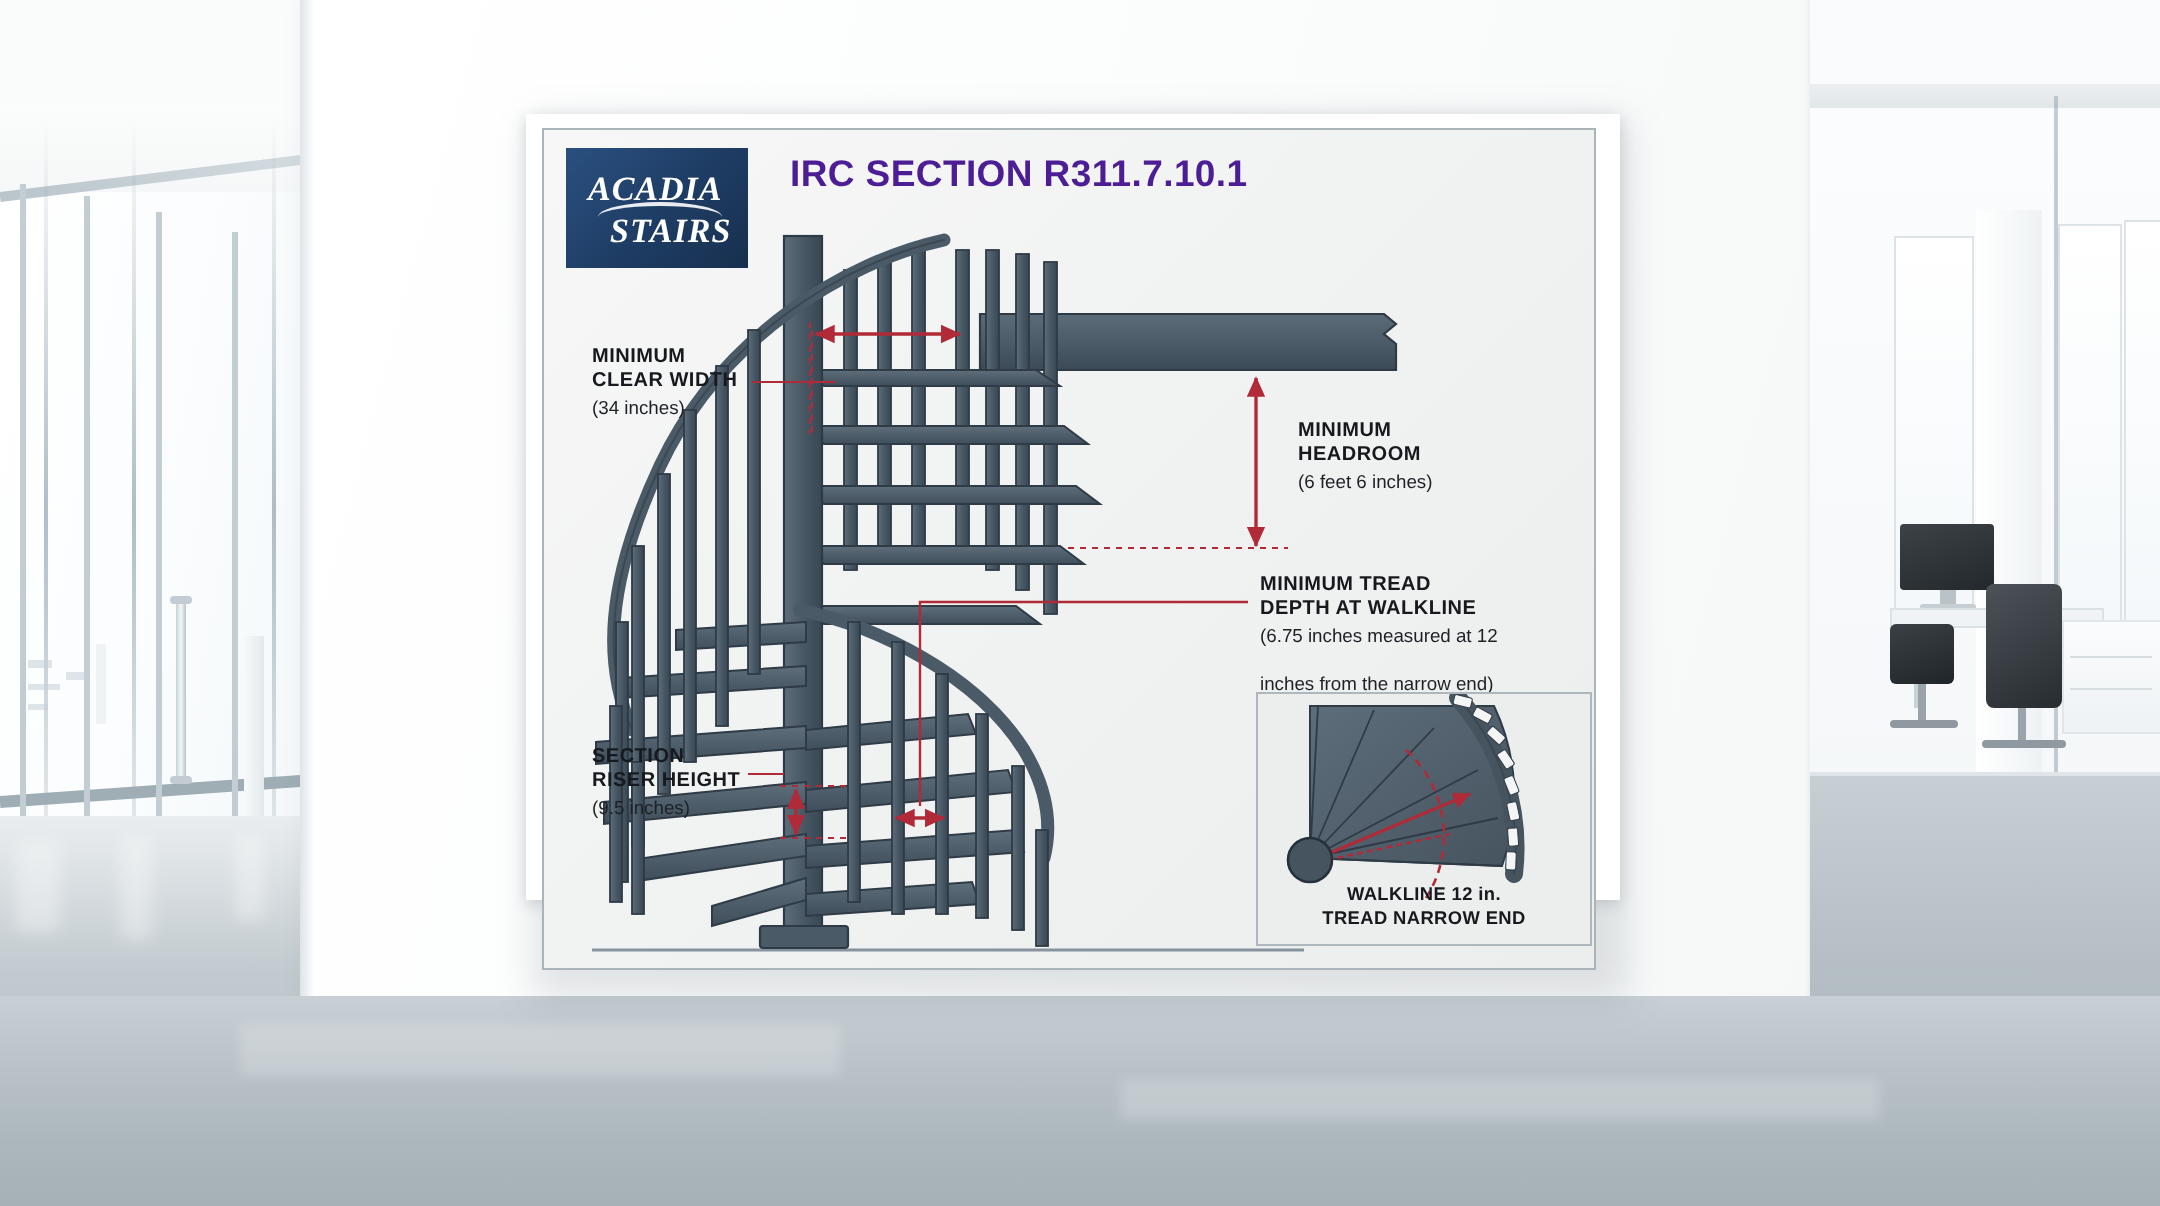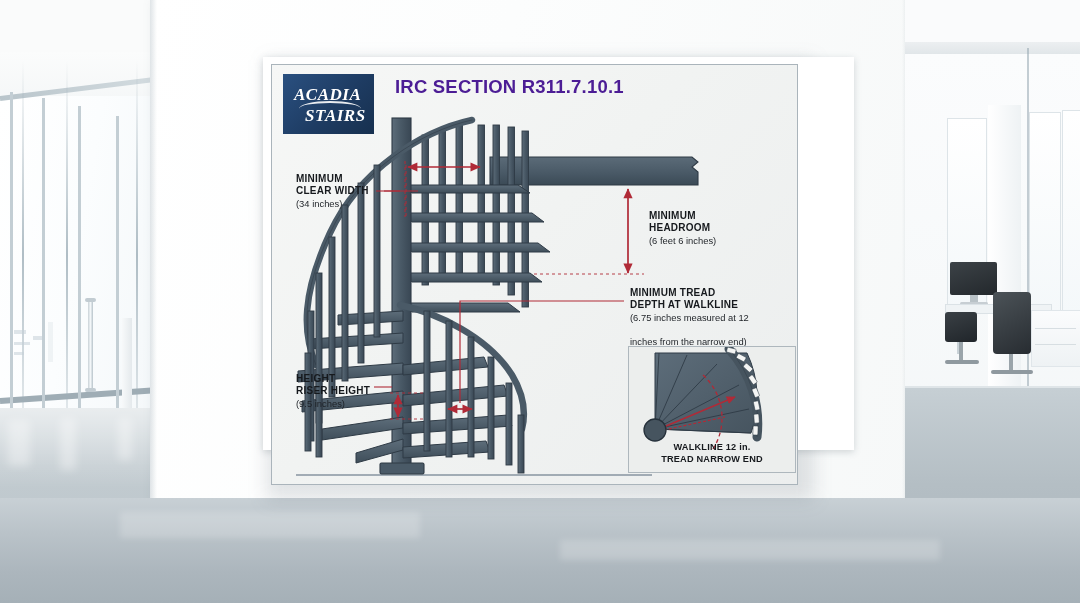--- a/index.html
+++ b/index.html
@@ -88,21 +88,21 @@
   .floor{position:absolute;left:0;top:498px;width:1080px;height:105px;
      background:linear-gradient(180deg,#c8d0d5 0%,#b9c2c8 35%,#acb6bd 70%,#a5b0b7 100%);}
   .floor-wallbase{position:absolute;left:150px;top:498px;width:760px;height:5px;
      background:linear-gradient(180deg,#dde3e6,#c6ced3);}
   .floor-sheen{position:absolute;background:rgba(255,255,255,.20);filter:blur(3px);}
 
   
   .poster-shadow{position:absolute;left:266px;top:60px;width:548px;height:440px;
      background:rgba(80,95,105,.16);filter:blur(9px);border-radius:2px;}
   .poster{position:absolute;left:263px;top:57px;width:547px;height:393px;
-     background:#ffffff;box-shadow:0 2px 7px rgba(70,85,95,.22);padding-left:44px;}
+     background:#ffffff;box-shadow:0 2px 7px rgba(70,85,95,.22);}
   .poster-inner{position:absolute;left:8px;top:7px;width:525px;height:419px;
      border:1px solid #aab4bb;background:#f1f3f2;overflow:hidden;}
   .poster-bg{position:absolute;inset:0;
      background:linear-gradient(135deg,#f6f7f6 0%,#f1f3f2 45%,#eceeee 100%);}
 
   
   .logo-box{position:absolute;left:11px;top:9px;width:91px;height:60px;
      background:linear-gradient(135deg,#2a5080 0%,#1e3c63 55%,#17304f 100%);}
   .logo-l1,.logo-l2{position:absolute;color:#fff;font-style:italic;font-weight:bold;
      font-family:"Liberation Serif","DejaVu Serif",serif;letter-spacing:.5px;white-space:nowrap;}
@@ -355,21 +355,21 @@
         </g>
       </svg>
 
       <div class="ann a-clearwidth">
         <span class="h">MINIMUM</span>
         <span class="h">CLEAR WIDTH</span>
         <span class="s">(34 inches)</span>
       </div>
 
       <div class="ann a-riser">
-        <span class="h">HEIGHT</span>
+        <span class="h">SECTION</span>
         <span class="h">RISER HEIGHT</span>
         <span class="s">(9.5 inches)</span>
       </div>
 
       <div class="ann a-headroom">
         <span class="h">MINIMUM</span>
         <span class="h">HEADROOM</span>
         <span class="s">(6 feet 6 inches)</span>
       </div>
 

